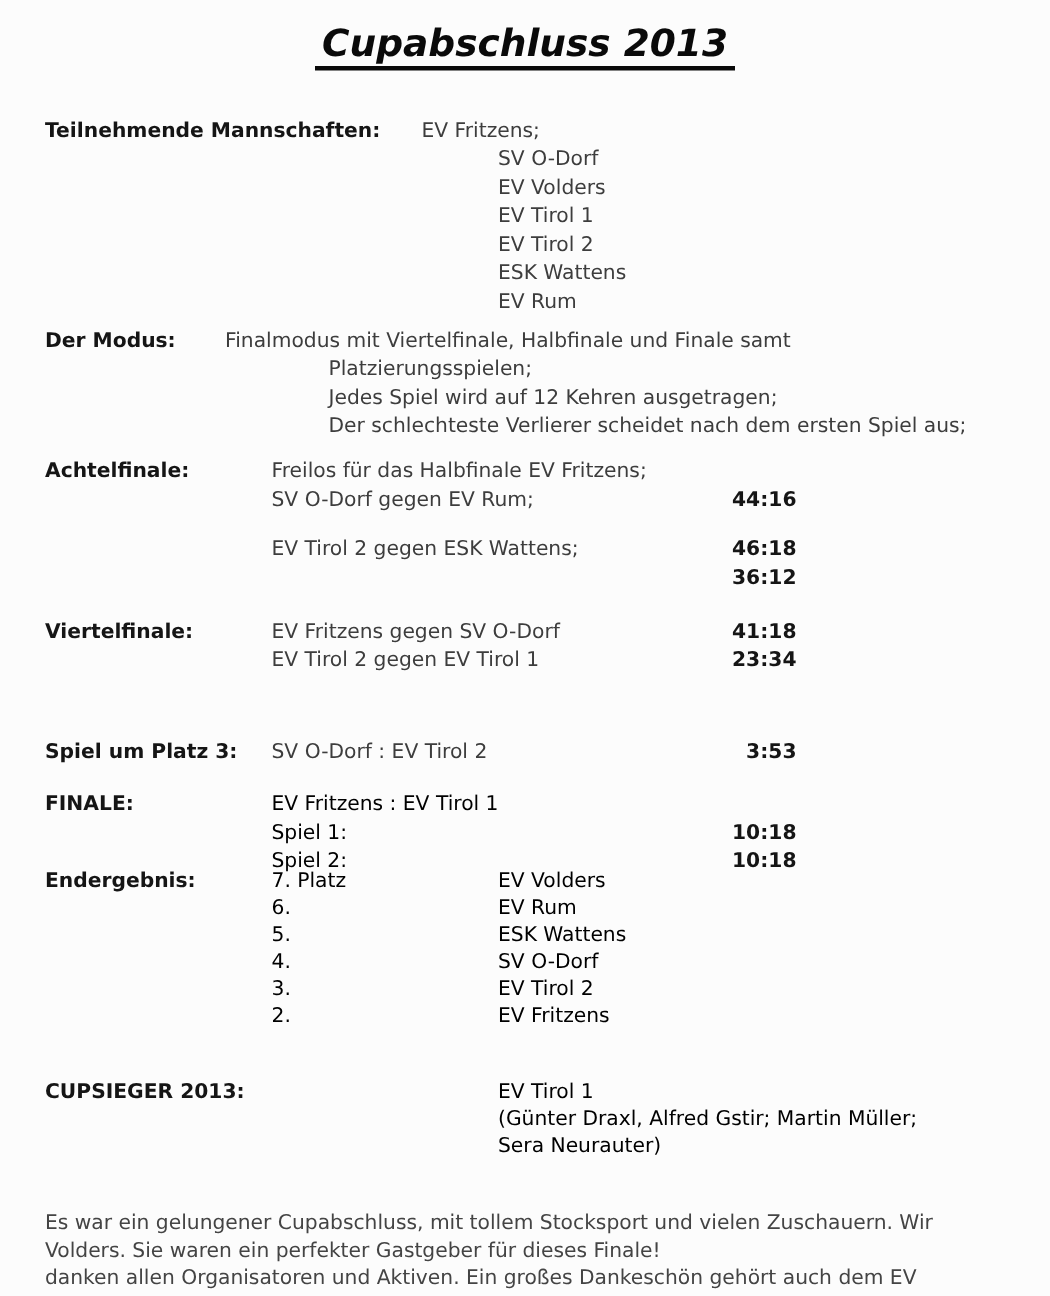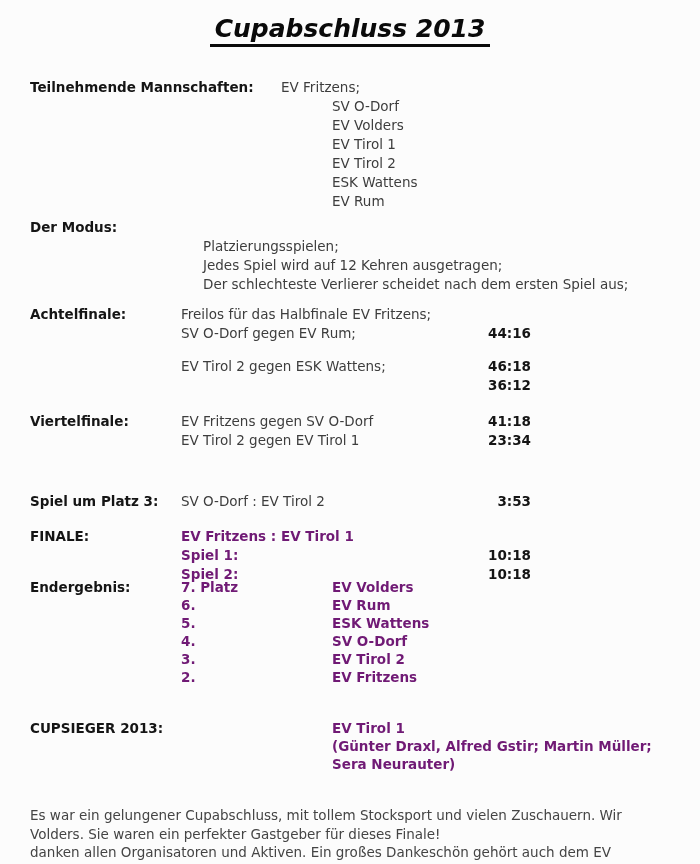--- a/index.html
+++ b/index.html
@@ -16,25 +16,25 @@
   .line{position:relative;height:19px;width:651px;}
   .line span{position:absolute;top:0;line-height:19px;white-space:nowrap;}
   .line18{position:relative;height:18px;width:700px;}
   .line18 span{position:absolute;top:0;line-height:18px;white-space:nowrap;}
   .linef{position:relative;height:18.5px;width:700px;}
   .linef span{position:absolute;top:0;line-height:18.5px;white-space:nowrap;}
   .sp14{height:14px;}
   .lbl{left:30px;font-weight:bold;color:#151515;}
   .c150{left:150px;}
   .c181{left:181px;}
-  .c203{left:203px;text-align:right;}
+  .c203{left:219px;text-align:right;}
   .c281{left:281px;}
   .c332{left:332px;}
   .score{right:120px;font-weight:bold;color:#151515;}
-  .b{font-weight:bold;color:#701a75;}
+  .b{font-weight:normal;color:#000000;}
   .title-row{position:absolute;top:16px;left:0;width:700px;text-align:center;}
   .title{
     display:inline-block;
     font-size:25px;line-height:26px;font-weight:bold;font-style:italic;
     color:#0a0a0a;border-bottom:3px solid #0a0a0a;padding:0 5px 2px 5px;
   }
 </style>
 </head>
 <body>
 
@@ -65,20 +65,21 @@
         <span class="c332">ESK Wattens</span>
       </div>
     <div class="line">
         <span class="c332">EV Rum</span>
       </div>
   </div>
 
   <div class="sec" style="top:218px">
     <div class="line">
       <span class="lbl">Der Modus:</span>
+      <span class="c150">Finalmodus mit Viertelfinale, Halbfinale und Finale samt</span>
     </div>
     <div class="line">
         <span class="c203">Platzierungsspielen;</span>
       </div>
     <div class="line">
         <span class="c203">Jedes Spiel wird auf 12 Kehren ausgetragen;</span>
       </div>
     <div class="line">
         <span class="c203">Der schlechteste Verlierer scheidet nach dem ersten Spiel aus;</span>
       </div>

